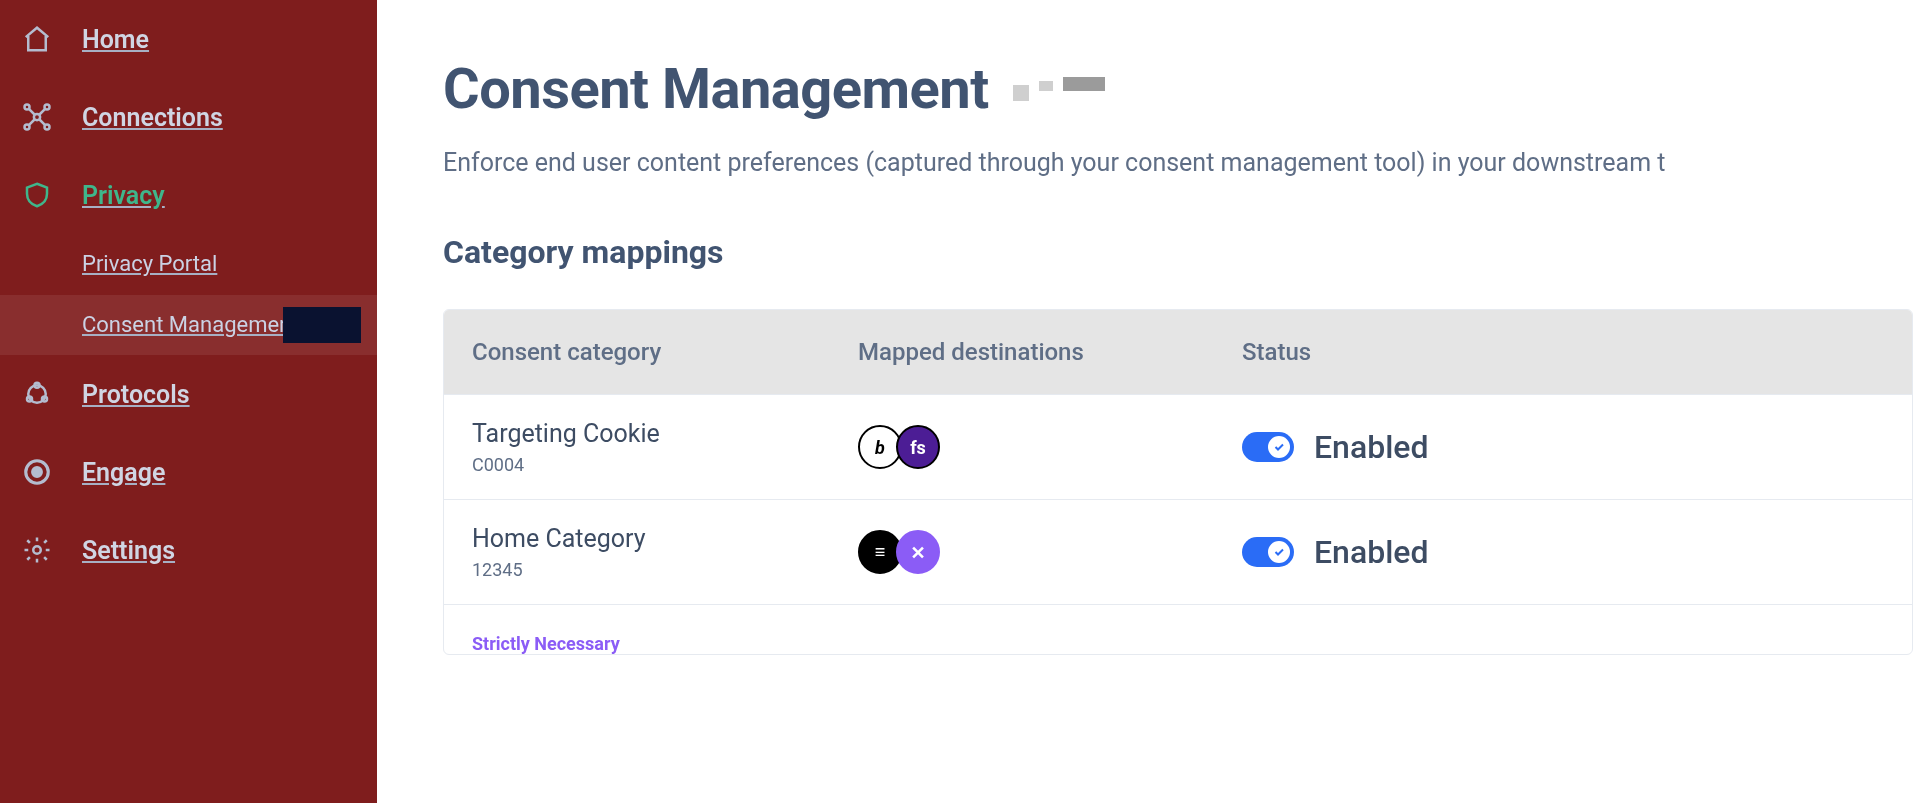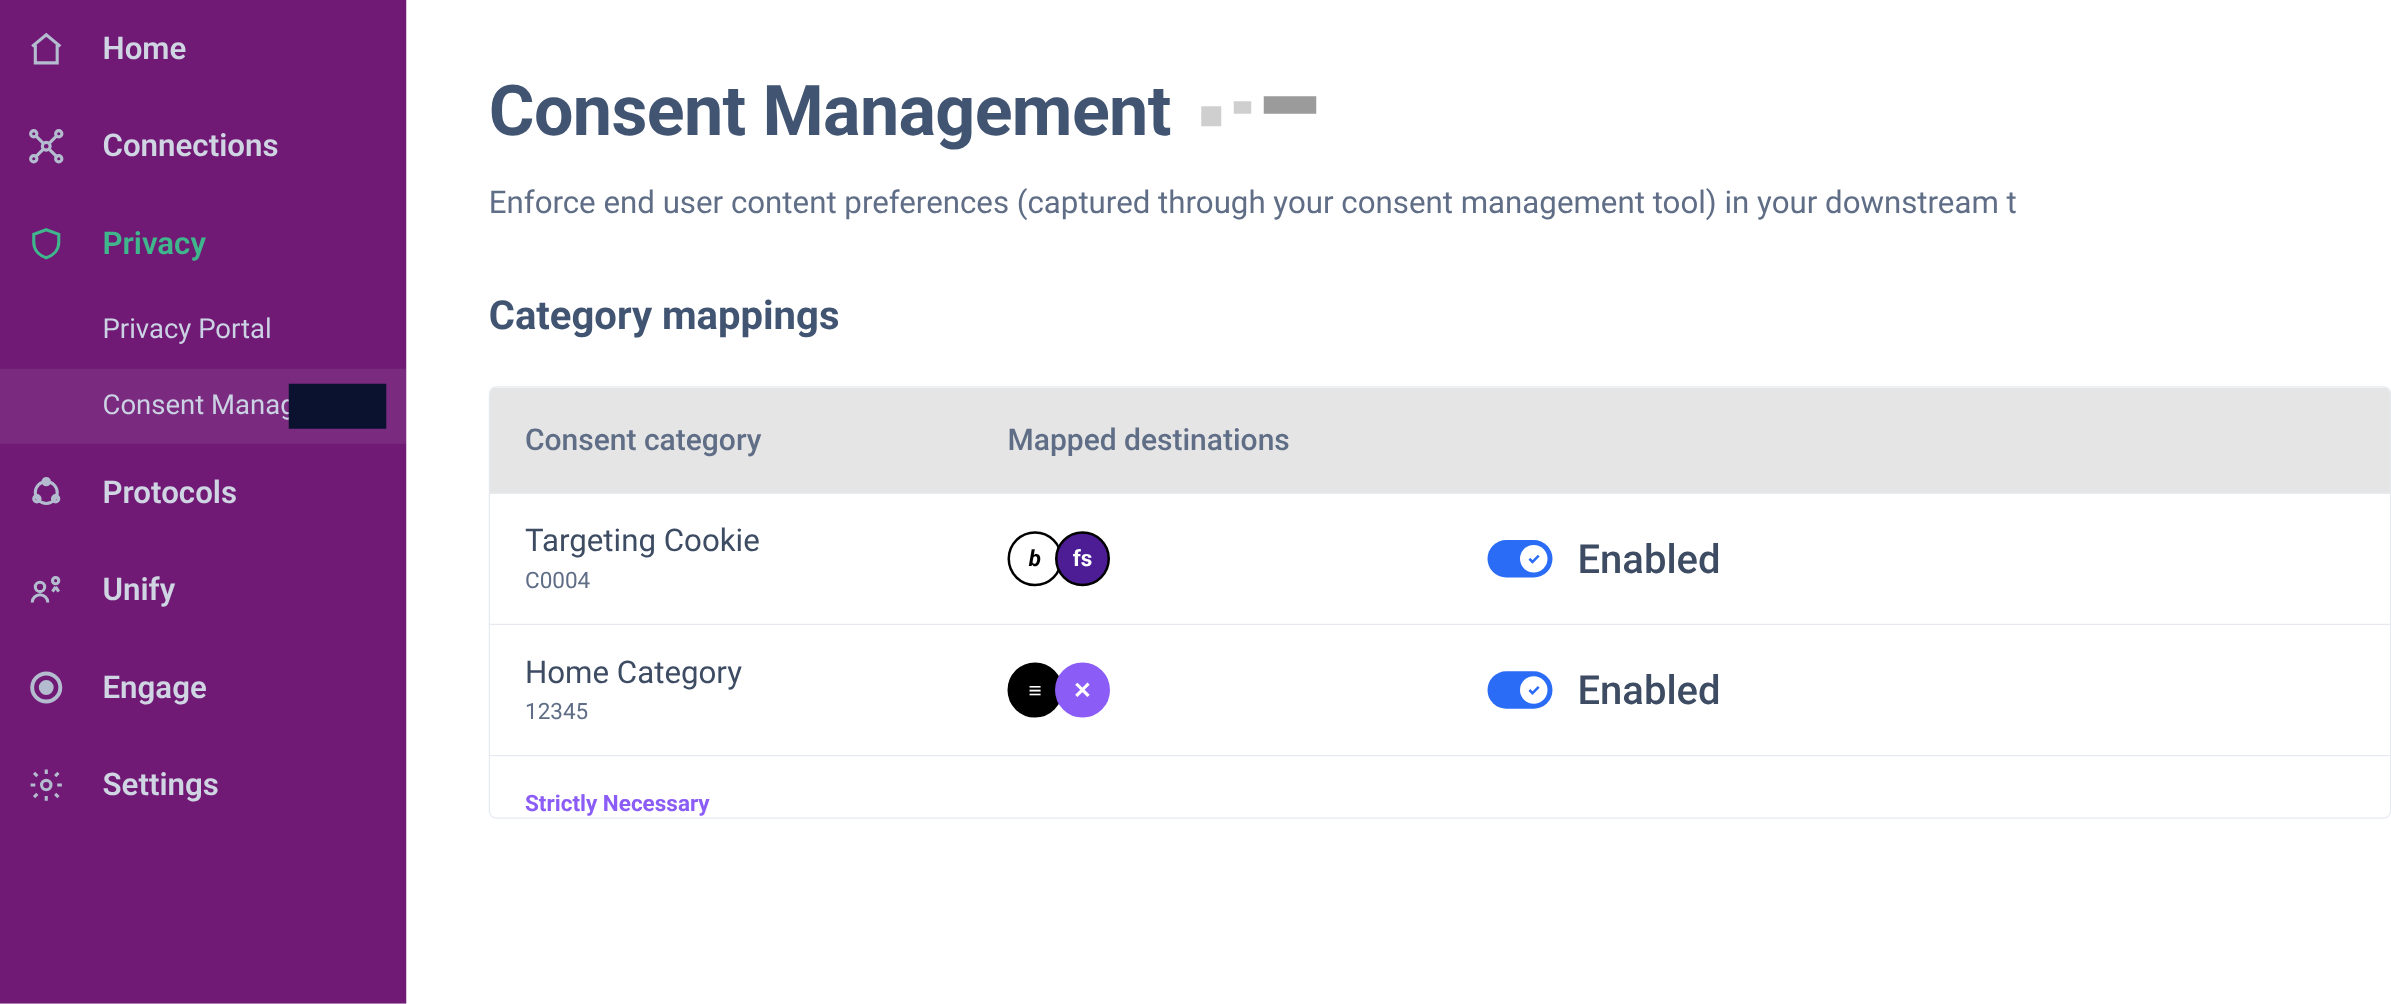--- a/index.html
+++ b/index.html
@@ -8,25 +8,26 @@
       box-sizing: border-box;
     }
     body {
       font-family: -apple-system, BlinkMacSystemFont, "Segoe UI", Roboto, Helvetica, Arial, sans-serif;
       display: flex;
       height: 100vh;
       background: #ffffff;
       overflow: hidden;
     }
     .sidebar {
-      width: 325px;
-      background: #701a75;
+      width: 377px;
+      background: #7f1d1d;
       color: #a7b0c4;
       flex-shrink: 0;
       padding-top: 0;
+      text-decoration: underline;
     }
     .nav-item {
       display: flex;
       align-items: center;
       gap: 28px;
       padding: 22px 20px;
       font-size: 25px;
       font-weight: 600;
       color: #d0d5e3;
       cursor: pointer;
@@ -237,31 +238,20 @@
       <svg viewBox="0 0 24 24" width="30" height="30" fill="none" stroke="#b4bccf" stroke-width="2">
           <circle cx="12" cy="12" r="7"></circle>
           <circle cx="12" cy="5" r="2"></circle>
           <circle cx="6" cy="16" r="2"></circle>
           <circle cx="18" cy="16" r="2"></circle>
         </svg>
     </span>
     <span>Protocols</span>
   </div>
 
-  <div class="nav-item">
-    <span class="icon-slot">
-      <svg viewBox="0 0 24 24" width="30" height="30" fill="none" stroke="#b4bccf" stroke-width="2">
-          <circle cx="8" cy="10" r="3"></circle>
-          <path d="M3 20c0-3 2.5-5 5-5s5 2 5 5"></path>
-          <circle cx="18" cy="6" r="2"></circle>
-          <path d="M18 10l-2 3m2-3l2 3"></path>
-        </svg>
-    </span>
-    <span>Unify</span>
-  </div>
 
   <div class="nav-item">
     <span class="icon-slot">
       <svg viewBox="0 0 24 24" width="30" height="30" fill="none" stroke="#b4bccf" stroke-width="2.5">
           <circle cx="12" cy="12" r="9"></circle>
           <circle cx="12" cy="12" r="3.5" fill="#b4bccf"></circle>
         </svg>
     </span>
     <span>Engage</span>
   </div>
@@ -288,20 +278,21 @@
   </div>
 
   <p class="page-subtitle">Enforce end user content preferences (captured through your consent management tool) in your downstream t</p>
 
   <h2 class="section-title">Category mappings</h2>
 
   <div class="table">
     <div class="thead">
       <div class="th col-category">Consent category</div>
       <div class="th col-dest">Mapped destinations</div>
+      <div class="th col-status">Status</div>
     </div>
 
     <div id="rows">
         <div class="trow">
           <div class="td col-category">
             <div class="cat-name">Targeting Cookie</div>
             <div class="cat-id">C0004</div>
           </div>
           <div class="td col-dest">
             <div class="dest-icons">

